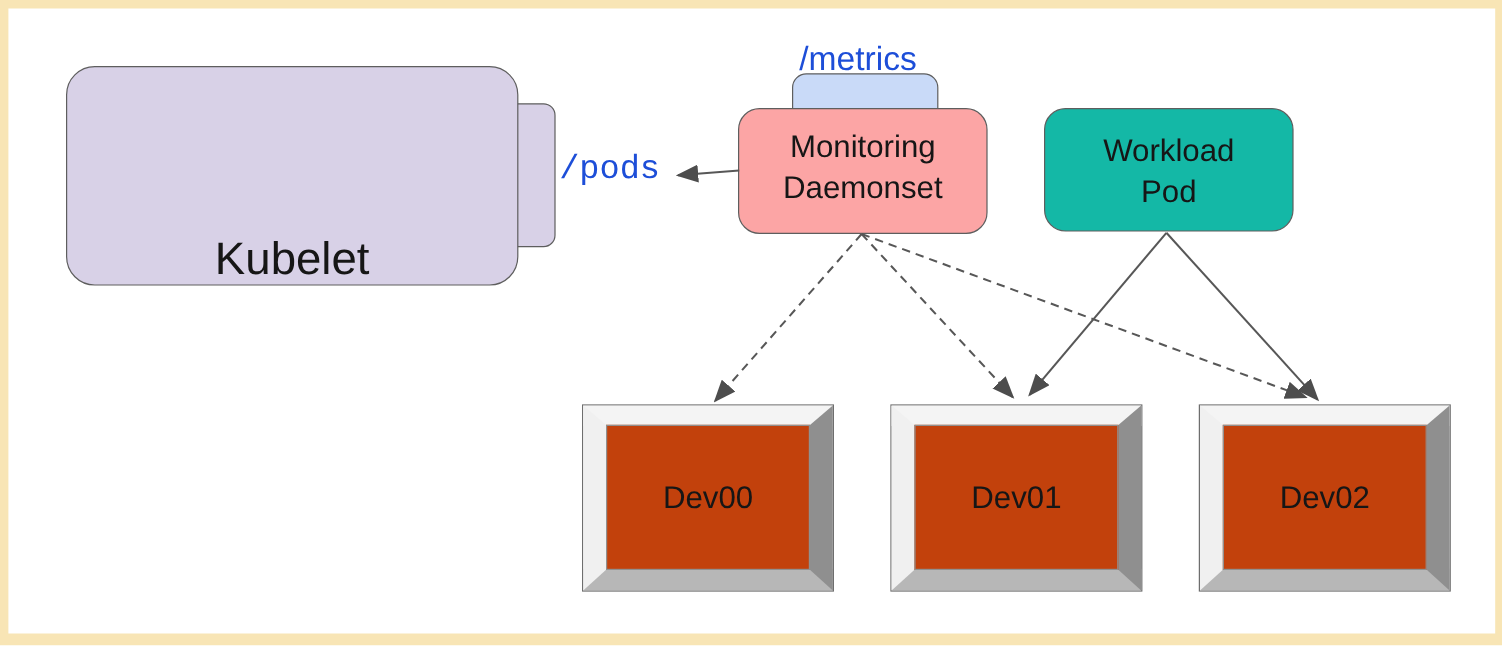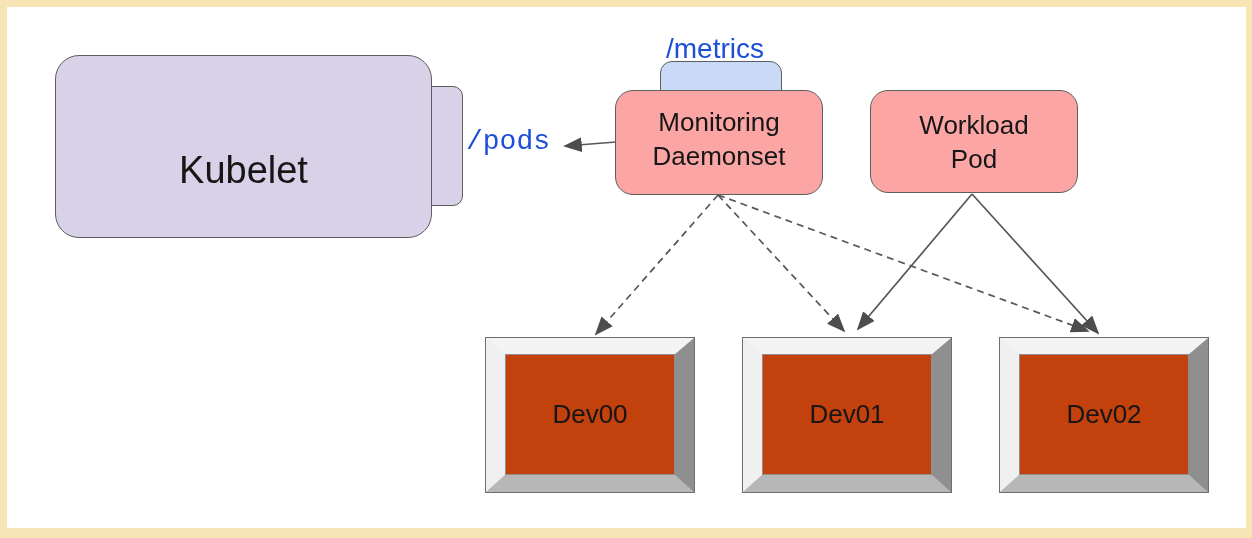--- a/index.html
+++ b/index.html
@@ -24,21 +24,21 @@
     border:1.5px solid #5e5e5e;
     display:flex;align-items:center;justify-content:center;
     text-align:center;
     color:#161616;
     white-space:pre-line;
   }
   .kubelet-main{
     left:55px;top:55px;width:377px;height:183px;
     background:#d8d1e7;border-radius:24px;
     z-index:2;
-    align-items:center;
+    align-items:flex-end;
     padding-top:46px;
     font-size:38px;line-height:42px;
   }
   .kubelet-endpoint{
     left:420px;top:86px;width:43px;height:120px;
     background:#d8d1e7;border-radius:10px;
     z-index:1;
   }
   .metrics-tab{
     left:660px;top:61px;width:122px;height:44px;
@@ -47,21 +47,21 @@
   }
   .monitoring{
     left:615px;top:90px;width:208px;height:105px;
     background:#fca5a5;border-radius:18px;
     z-index:2;
     font-size:26px;line-height:34px;
     padding-bottom:8px;
   }
   .workload{
     left:870px;top:90px;width:208px;height:103px;
-    background:#fca5a5;border-radius:18px;
+    background:#14b8a6;border-radius:18px;
     z-index:2;
     font-size:26px;line-height:34px;
   }
   .float-label{
     position:absolute;
     font-size:28px;color:#1d4ed8;
     z-index:4;
     white-space:nowrap;
   }
   .metrics-label{left:666px;top:33px;}

